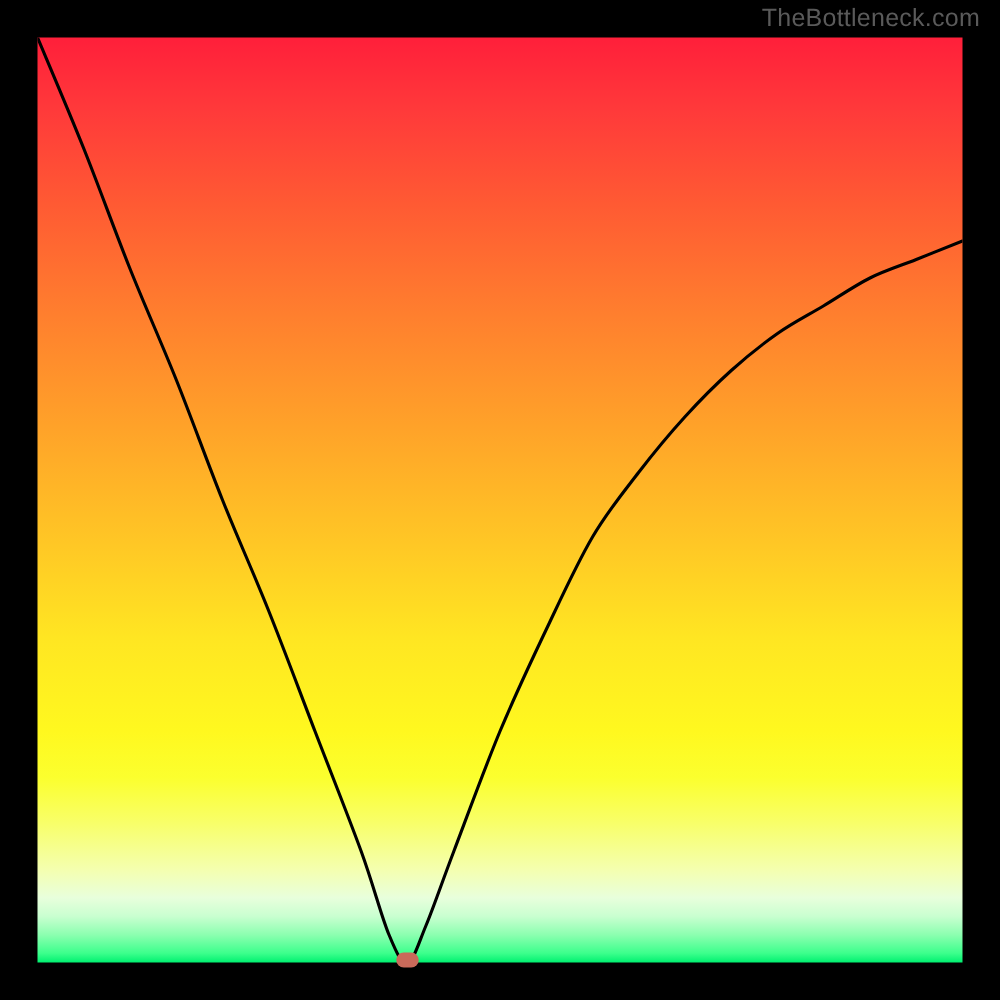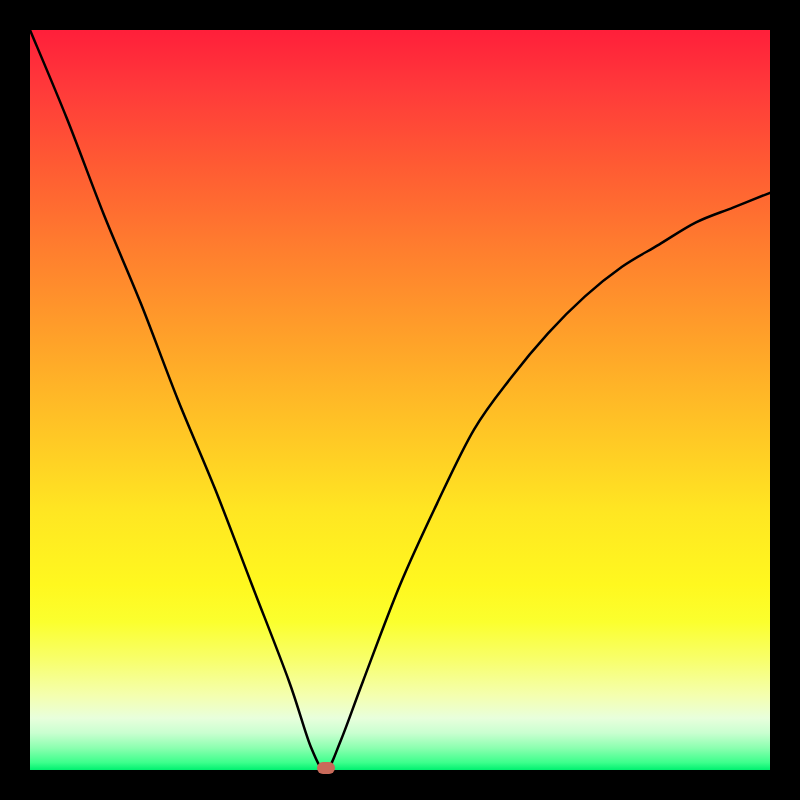--- a/index.html
+++ b/index.html
@@ -66,20 +66,21 @@
     height: 12px;
     border-radius: 6px;
     background: #c96a5a;
   }
 </style>
 </head>
 <body>
 
 <div class="frame">
 
+  <div class="watermark">TheBottleneck.com</div>
 
   <div class="plot-area">
 
     <svg class="curve" viewBox="0 0 740 740" preserveAspectRatio="none">
       <path id="curve-path" fill="none" stroke="#000000" stroke-width="2.5" stroke-linecap="round" stroke-linejoin="round" d="M 0 0 C 6.166666666666667 14.799999999999992, 24.666666666666664 57.966666666666626, 37 88.79999999999995 C 49.333333333333336 119.63333333333328, 61.666666666666664 154.16666666666666, 74 185 C 86.33333333333333 215.83333333333334, 98.66666666666667 242.96666666666667, 111 273.8 C 123.33333333333333 304.6333333333333, 135.66666666666666 339.1666666666667, 148 370 C 160.33333333333334 400.8333333333333, 172.66666666666666 427.9666666666667, 185 458.8 C 197.33333333333334 489.6333333333333, 209.66666666666666 522.9333333333333, 222 555 C 234.33333333333334 587.0666666666667, 249.13333333333333 624.0666666666667, 259 651.2 C 268.8666666666667 678.3333333333334, 275.0333333333333 703, 281.2 717.8 C 287.3666666666667 732.5999999999999, 291.06666666666666 741.2333333333333, 296 740 C 300.93333333333334 738.7666666666667, 304.6333333333333 725.1999999999999, 310.8 710.4 C 316.9666666666667 695.6, 323.1333333333333 677.1, 333 651.2 C 342.8666666666667 625.3000000000001, 357.66666666666663 584.6, 370 555 C 382.33333333333337 525.4, 394.66666666666674 499.5, 407.00000000000006 473.6 C 419.33333333333337 447.70000000000005, 431.6666666666667 420.56666666666666, 444 399.59999999999997 C 456.3333333333333 378.63333333333327, 468.6666666666667 363.83333333333326, 481 347.79999999999995 C 493.3333333333333 331.76666666666665, 505.6666666666667 316.9666666666667, 518 303.40000000000003 C 530.3333333333334 289.83333333333337, 542.6666666666666 277.5, 555 266.4 C 567.3333333333334 255.29999999999995, 579.6666666666666 245.43333333333328, 592 236.79999999999995 C 604.3333333333334 228.16666666666663, 616.6666666666666 222.00000000000003, 629 214.60000000000002 C 641.3333333333334 207.20000000000002, 653.6666666666666 198.56666666666663, 666 192.39999999999998 C 678.3333333333334 186.23333333333332, 690.6666666666666 182.53333333333336, 703 177.60000000000002 C 715.3333333333334 172.66666666666669, 733.8333333333334 165.26666666666662, 740 162.79999999999995"></path>
     </svg>
 
     <div class="marker" id="opt-marker" style="left: 287px; top: 732px; background: rgb(201, 106, 90);"></div>
   </div>
 </div>

